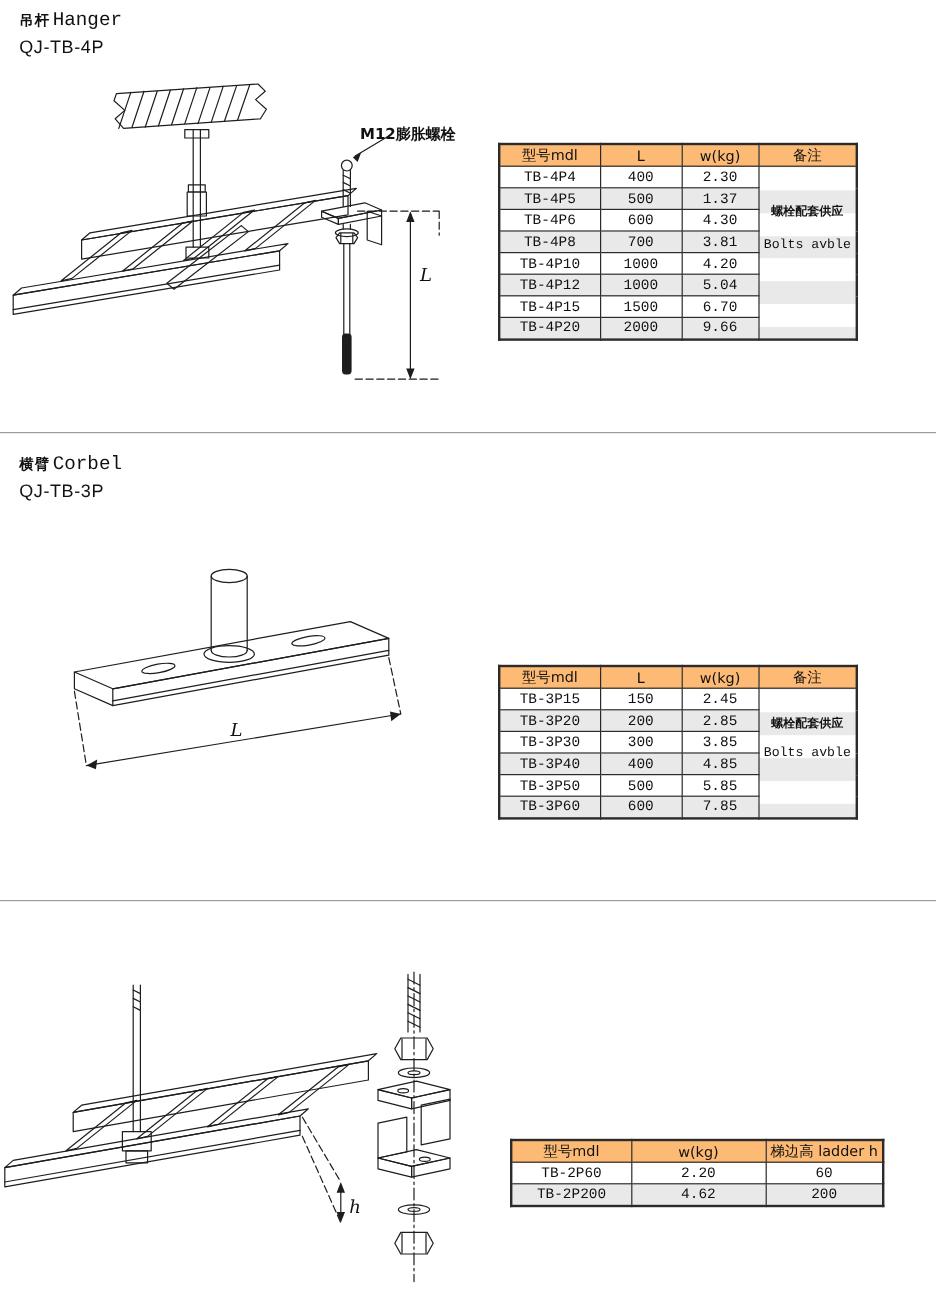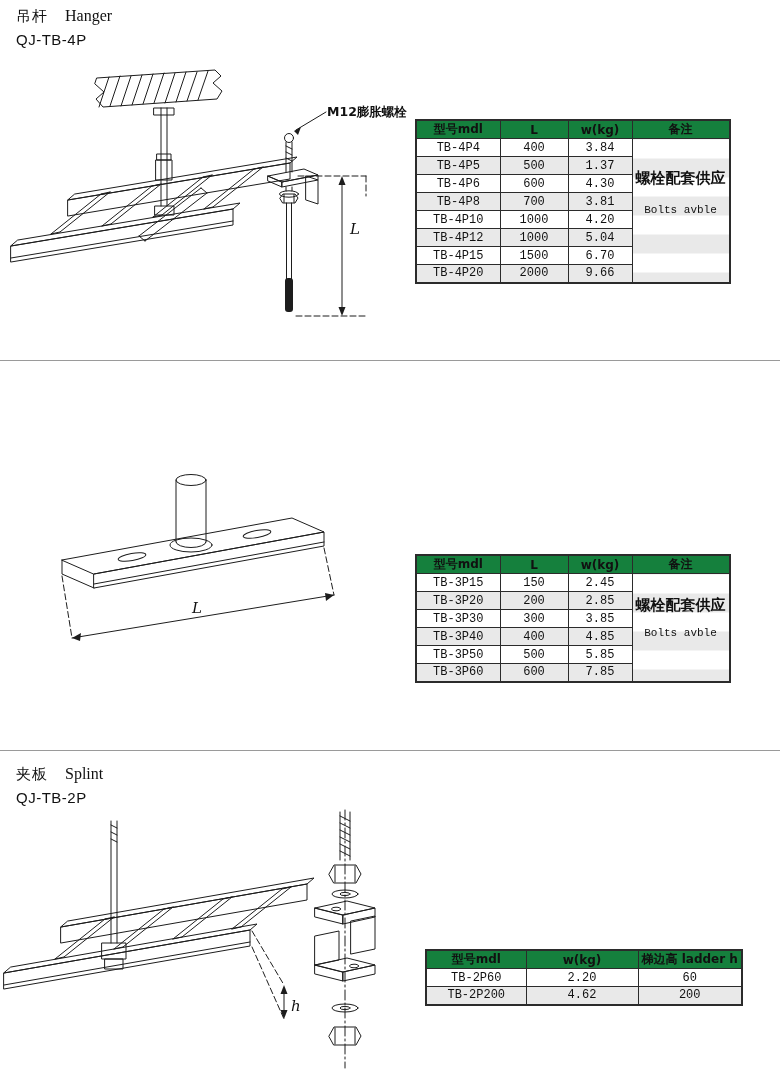--- a/index.html
+++ b/index.html
@@ -1,38 +1,38 @@
 <!DOCTYPE html>
 <html><head>
 <meta charset="utf-8">
 <style>
   *{margin:0;padding:0;box-sizing:border-box}
   html,body{background:#fff}
   .page{position:relative;width:780px;height:1083px;background:#fff;overflow:hidden;
         font-family:"DejaVu Sans",sans-serif;color:#111}
   .title-block{position:absolute}
-  .title-block .cn{font-weight:400;font-size:15px;letter-spacing:1px}
-  .title-block .en{font-family:Liberation Serif, serif;font-size:16px;margin-left:17px}
+  .title-block .cn{font-weight:700;font-size:12px;letter-spacing:1px}
+  .title-block .en{font-family:Liberation Mono, monospace;font-size:16px;margin-left:2px}
   .title-block .model{font-family:Liberation Sans, sans-serif;font-size:15px;margin-top:5px;letter-spacing:.5px}
   .divider{position:absolute;left:0;width:780px;height:1px;background:#9a9a9a}
   .callout{position:absolute;font-size:12.5px;font-weight:700;white-space:nowrap}
   svg.art{position:absolute;overflow:visible}
   .ln{stroke:#1d1d1d;stroke-width:1;fill:none;stroke-linecap:round;stroke-linejoin:round}
   .fil{fill:#1d1d1d;stroke:none}
   .dash{stroke-dasharray:6 3}
   .dd{stroke-dasharray:10 3 2 3}
   .dimtext{font-family:"DejaVu Serif",serif;font-style:italic;font-size:15px;fill:#111}
   table.spec{position:absolute;border-collapse:collapse;border:2px solid #2b2b2b;
              font-family:"Liberation Mono","DejaVu Sans Mono",monospace;font-size:12px;background:#fff}
   .spec th,.spec td{border:1px solid #2b2b2b;text-align:center;height:18px;padding:0 3px;
                     font-weight:400;white-space:nowrap}
-  .spec thead th{background:#15803d;font-weight:700;font-family:"DejaVu Sans",sans-serif;font-size:12px}
+  .spec thead th{background:#fdba74;font-weight:400;font-family:"DejaVu Sans",sans-serif;font-size:12px}
   .spec tbody tr:nth-child(even){background:#e9e9e9}
   .note-cell{background:repeating-linear-gradient(to bottom,#fff 0 19px,#e9e9e9 19px 38px);vertical-align:top}
-  .note-cell .note-cn{font-family:"DejaVu Sans",sans-serif;font-weight:700;font-size:15px;margin-top:30px}
+  .note-cell .note-cn{font-family:"DejaVu Sans",sans-serif;font-weight:700;font-size:10px;margin-top:30px}
   .note-cell .note-en{font-weight:400;font-size:11px;margin-top:16px}
   .t2 .note-cell .note-cn{margin-top:22px}
   .t2 .note-cell .note-en{margin-top:12px}
 </style>
 </head>
 <body>
 
 <div class="page">
 
   <div class="title-block" style="left:16px;top:6px">
@@ -63,21 +63,21 @@
       <path d="M97 158 L147 118 M106 156 L156 116 M97 158 L106 156 M147 118 L156 116"></path>
       <path d="M148 149 L198 109 M157 147 L207 107 M148 149 L157 147 M198 109 L207 107"></path>
       <path d="M199 141 L249 101 M208 139 L258 99 M199 141 L208 139 M249 101 L258 99"></path>
 
       <path d="M6 178 L228 141 L235 135 L13 172 Z"></path>
       <path d="M6 178 L228 141 L228 157 L6 194 Z"></path>
       <path d="M6 190 L228 153"></path>
     </g>
   </svg>
 
-  <span class="callout" style="left:327px;top:104px">M12膨胀螺栓</span>
+  <span class="callout" style="left:300px;top:104px">M12膨胀螺栓</span>
 
   <svg class="art" style="left:268px;top:88px" width="150" height="252" viewBox="0 0 150 252">
     <g class="ln">
       <path d="M58 24 L28 42"></path>
       <circle cx="21" cy="50" r="4.5"></circle>
       <path d="M18 54 V84 M24 54 V84"></path>
       <path d="M18 58 L24 61 M18 64 L24 67 M18 70 L24 73"></path>
 
       <path d="M0 88 L36 81 L50 87 L14 94 Z"></path>
       <path d="M0 88 L14 94 L14 99 L0 93 Z"></path>
@@ -112,21 +112,21 @@
         <th>型号mdl</th>
         <th>L</th>
         <th>w(kg)</th>
         <th>备注</th>
       </tr>
     </thead>
     <tbody>
       <tr>
         <td>TB-4P4</td>
         <td>400</td>
-        <td>3.84</td>
+        <td>2.30</td>
         <td class="note-cell" rowspan="8">
           <div class="note-cn">螺栓配套供应</div>
           <div class="note-en">Bolts avble</div>
         </td>
       </tr>
       <tr>
           <td>TB-4P5</td>
           <td>500</td>
           <td>1.37</td>
         </tr>
@@ -158,20 +158,26 @@
       <tr>
           <td>TB-4P20</td>
           <td>2000</td>
           <td>9.66</td>
         </tr>
     </tbody>
   </table>
 
   <div class="divider" style="top:360px"></div>
 
+  <div class="title-block" style="left:16px;top:376px">
+    <div>
+      <span class="cn">横臂</span><span class="en">Corbel</span>
+    </div>
+    <div class="model">QJ-TB-3P</div>
+  </div>
 
   <svg class="art" style="left:20px;top:438px" width="360" height="255" viewBox="0 0 360 255">
     <g class="ln">
 
       <path d="M42 122 L272 80 L304 94 L74 136 Z"></path>
       <path d="M74 136 L304 94 L304 108 L74 150 Z"></path>
       <path d="M42 122 L42 136 L74 150"></path>
       <path d="M74 146 L304 104"></path>
 
       <ellipse cx="112" cy="119" rx="14" ry="3.6" transform="rotate(-10 112 119)"></ellipse>
@@ -238,26 +244,20 @@
       <tr>
           <td>TB-3P60</td>
           <td>600</td>
           <td>7.85</td>
         </tr>
     </tbody>
   </table>
 
   <div class="divider" style="top:750px"></div>
 
-  <div class="title-block" style="left:16px;top:764px">
-    <div>
-      <span class="cn">夹板</span><span class="en">Splint</span>
-    </div>
-    <div class="model">QJ-TB-2P</div>
-  </div>
 
   <svg class="art" style="left:0px;top:815px" width="340" height="265" viewBox="0 0 340 265">
     <g class="ln">
 
       <path d="M61 112 L307 69 L314 63 L68 106 Z"></path>
       <path d="M61 112 L307 69 L307 85 L61 128 Z"></path>
 
       <path d="M55 144 L105 104 M64 142 L114 102 M55 144 L64 142 M105 104 L114 102"></path>
       <path d="M114 134 L164 94 M123 132 L173 92 M114 134 L123 132 M164 94 L173 92"></path>
       <path d="M173 124 L223 84 M182 122 L232 82 M173 124 L182 122 M223 84 L232 82"></path>

